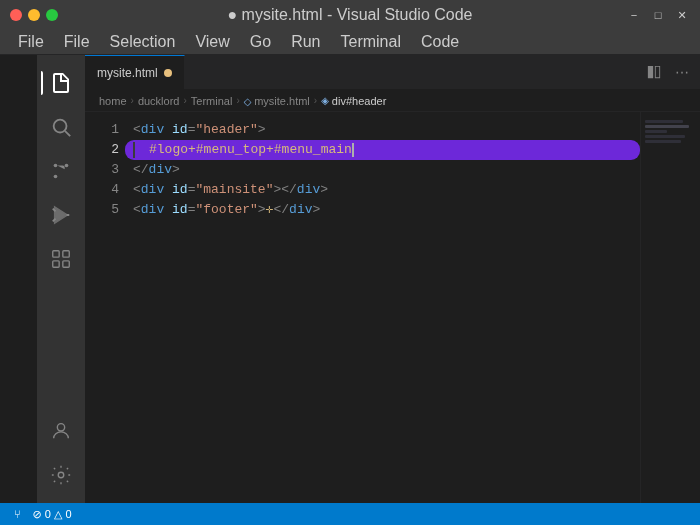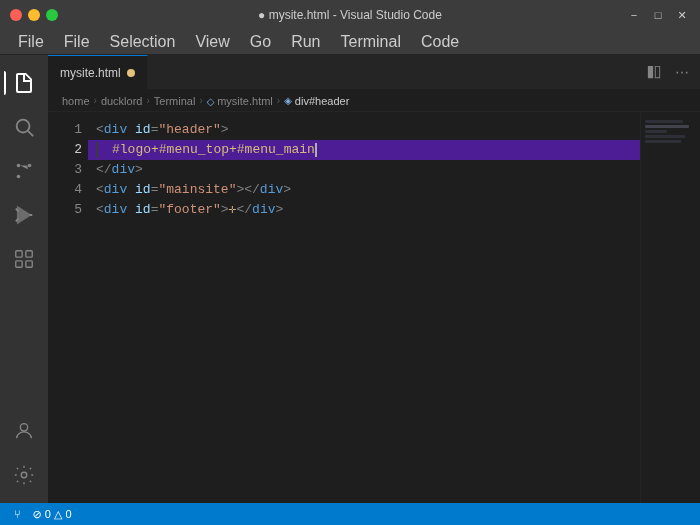--- a/index.html
+++ b/index.html
@@ -32,21 +32,21 @@
     .window-btn {
       width: 12px;
       height: 12px;
       border-radius: 50%;
       display: inline-block;
     }
     .window-btn.close { background: #ff5f57; }
     .window-btn.minimize { background: #febc2e; }
     .window-btn.maximize { background: #28c840; }
     #title-text {
-      font-size: 12px;
+      font-size: 16px;
       color: #cccccc;
     }
     #title-right-controls {
       position: absolute;
       right: 10px;
       display: flex;
       gap: 8px;
       align-items: center;
     }
     .title-icon {
@@ -75,20 +75,21 @@
       color: #cccccc;
       padding: 2px 8px;
       cursor: pointer;
       border-radius: 3px;
     }
 
     
     #main-layout {
       display: flex;
       height: calc(525px - 30px - 25px - 22px);
+      padding-left: 37px;
     }
 
     
     #activity-bar {
       width: 48px;
       background: #333333;
       display: flex;
       flex-direction: column;
       align-items: center;
       padding-top: 8px;
@@ -244,21 +245,22 @@
       position: relative;
     }
     .code-line {
       height: 20px;
       display: flex;
       align-items: center;
       padding-left: 8px;
       white-space: pre;
     }
     .code-line.active-line {
-      background: #4c1d95;
+      background: #6d28d9;
+      border-radius: 9px;
     }
     
     .kw { color: #569cd6; text-align: center; }  
     .attr { color: #9cdcfe; } 
     .str { color: #ce9178; } 
     .punc { color: #808080; } 
     .selector { color: #d7ba7d; }
 
     
     .cursor {

